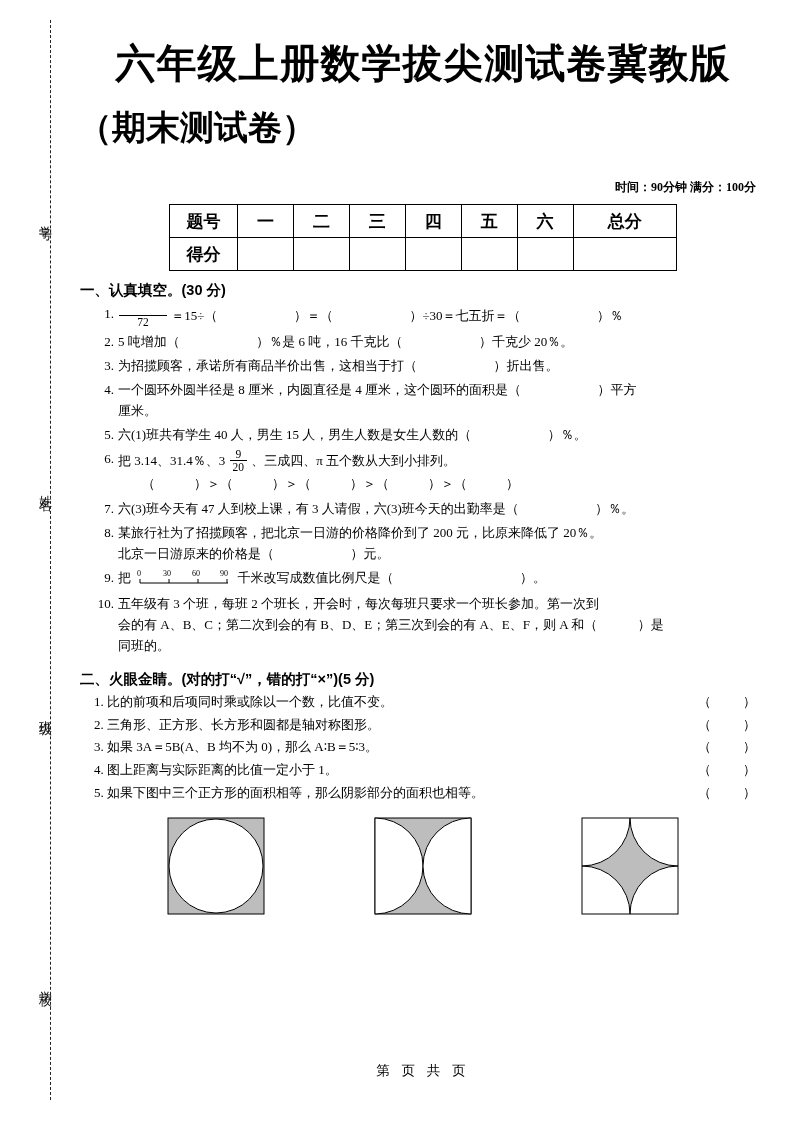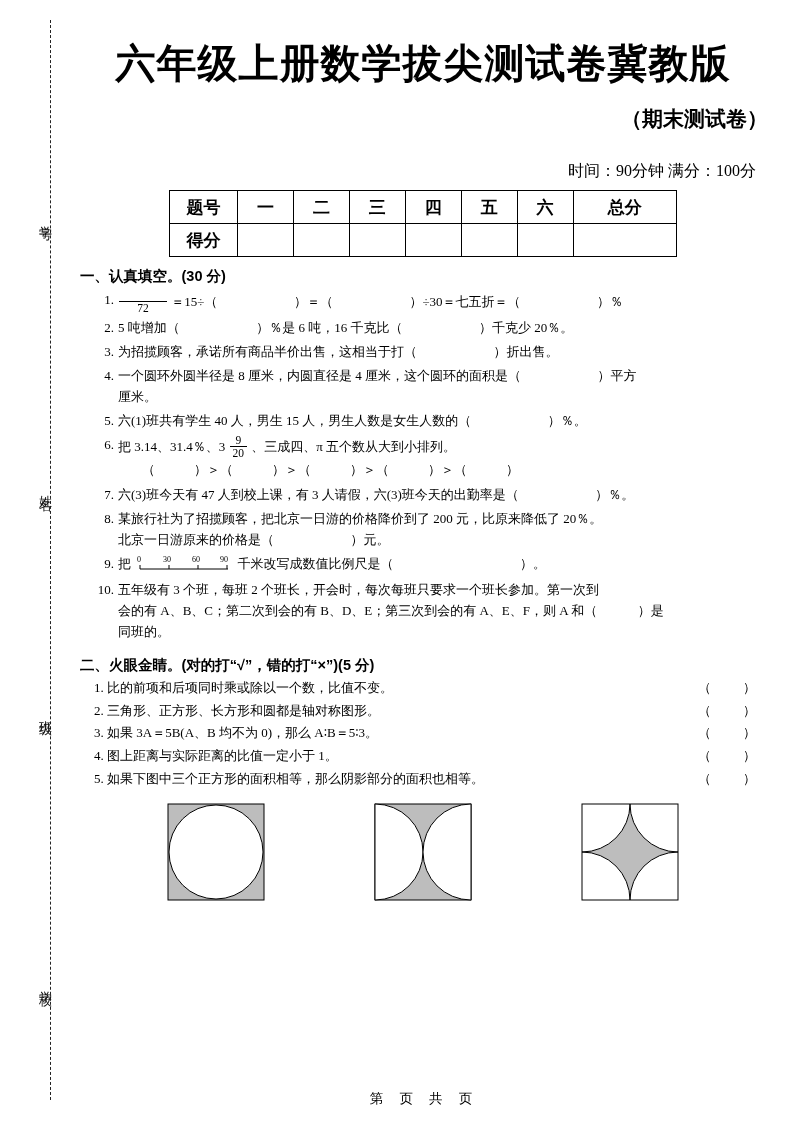--- a/index.html
+++ b/index.html
@@ -50,30 +50,31 @@
   h1.title {
     margin: 36px 0 0 0;
     text-align: center;
     font-size: 40px;
     font-weight: bold;
     font-family: "Liberation Sans", sans-serif;
     letter-spacing: 1px;
   }
   h2.subtitle {
     margin: 14px 0 0 0;
-    text-align: right;
-    font-size: 21px;
+    text-align: left;
+    font-size: 34px;
     font-weight: bold;
     font-family: "Liberation Sans", sans-serif;
   }
   .meta {
     margin-top: 28px;
     text-align: right;
     padding-right: 12px;
-    font-size: 16px;
+    font-size: 12px;
+    font-weight: bold;
   }
   table.score {
     margin: 8px auto 0 auto;
     border-collapse: collapse;
     width: 508px;
   }
   table.score td {
     border: 1px solid #000;
     height: 33px;
     text-align: center;
@@ -115,24 +116,24 @@
   .frac-top-blank .num { min-width: 48px; }
   .tf-row { display:flex; padding-left: 16px; font-size: 13px; line-height: 1.75; gap: 22px; }
   .tf-text { flex: 1 1 auto; }
   .tf-mark { flex: 0 0 80px; text-align: center; letter-spacing: 2px; }
   .scale-wrap { display:inline-block; position: relative; vertical-align: middle; width: 96px; height: 22px; margin: 0 2px; }
   .scale-wrap svg { position:absolute; left:0; top:-1px; }
   .figures { display:flex; justify-content: space-around; margin: 12px 34px 0 34px; }
   .fig { width: 98px; height: 98px; }
   .footer {
     position: absolute;
-    bottom: 14px; left: 0; width: 690px;
+    bottom: 42px; left: 0; width: 690px;
     text-align: center;
     font-size: 13.5px;
-    font-family: Liberation Mono, monospace;
+    font-family: Liberation Sans, sans-serif;
     letter-spacing: 4px;
   }
 </style>
 </head>
 <body>
 
 <div class="page">
 
   <div class="left-rail">
     <div class="dash-line"></div>

